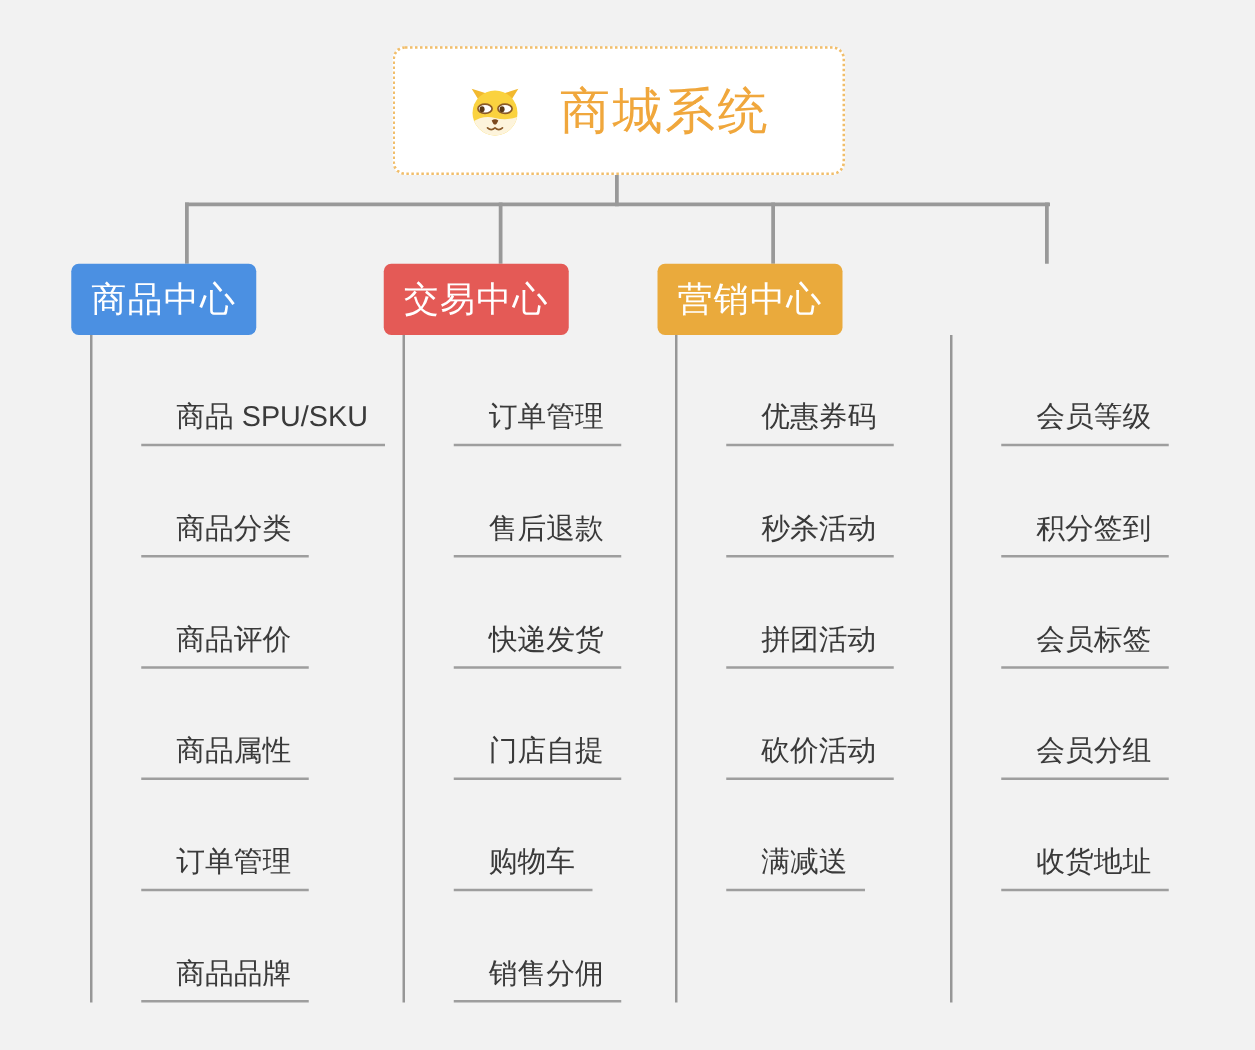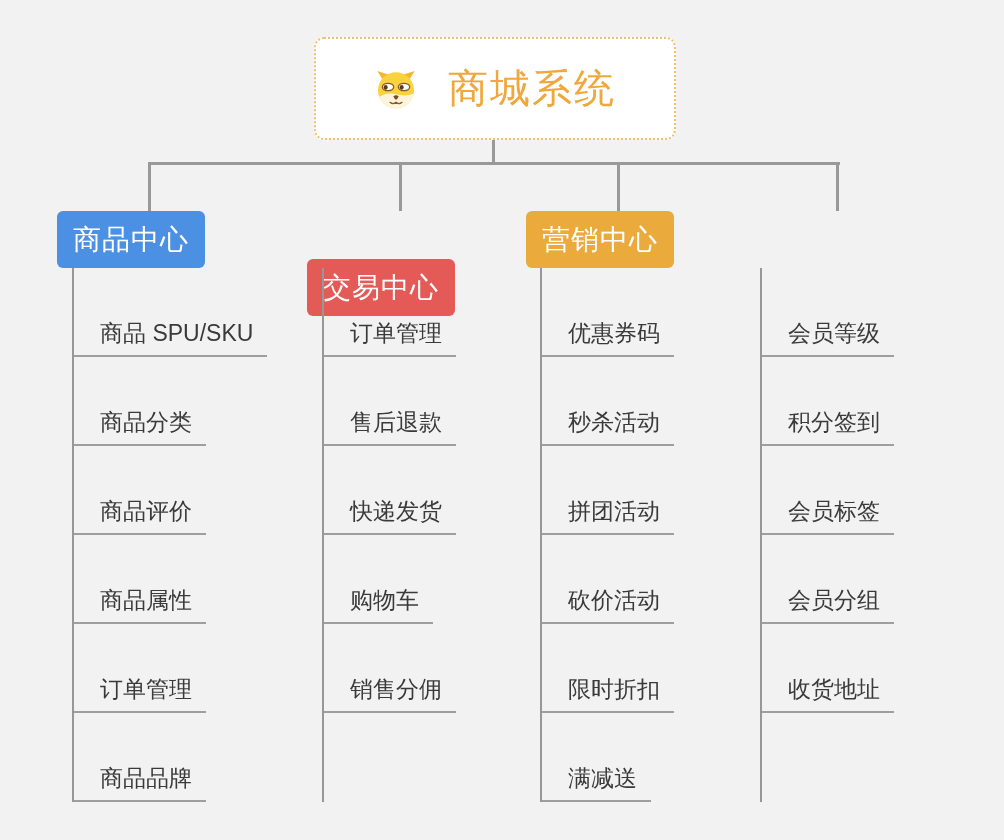--- a/index.html
+++ b/index.html
@@ -63,20 +63,21 @@
     display: flex;
     align-items: flex-end;
   }
   .child-label {
     display: inline-block;
     white-space: nowrap;
     font-size: 23px;
     color: #3A3A3A;
     padding: 0 14px 6px 28px;
     border-bottom: 2px solid #9E9E9E;
+    margin-left: 41px;
   }
 </style>
 </head>
 <body>
 
 <div class="canvas">
 
   <div class="root-node">
     <svg width="44" height="40" viewBox="0 0 66 60" aria-hidden="true">
       <defs>
@@ -99,21 +100,21 @@
   </div>
 
   <div class="conn v" style="left:492px; top:140px; height:25px;"></div>
   <div class="conn h" style="left:148px; top:162px; width:692px;"></div>
   <div class="conn v" style="left:148px; top:162px; height:49px;"></div>
   <div class="conn v" style="left:399px; top:162px; height:49px;"></div>
   <div class="conn v" style="left:617px; top:162px; height:49px;"></div>
   <div class="conn v" style="left:836px; top:162px; height:49px;"></div>
 
   <div class="branch" style="left: 57px; background-color: rgb(75, 144, 226);">商品中心</div>
-  <div class="branch" style="left: 307px; background-color: rgb(228, 90, 86); margin-top: 48px;">交易中心</div>
+  <div class="branch" style="left: 307px; background-color: rgb(228, 90, 86);">交易中心</div>
   <div class="branch" style="left: 526px; background-color: rgb(234, 170, 60);">营销中心</div>
 
   <div class="col" style="left:72px;">
     <div class="col-line"></div>
     <div class="child-row">
         <span class="child-label">商品 SPU/SKU</span>
       </div>
     <div class="child-row">
         <span class="child-label">商品分类</span>
       </div>
@@ -136,43 +137,43 @@
     <div class="child-row">
         <span class="child-label">订单管理</span>
       </div>
     <div class="child-row">
         <span class="child-label">售后退款</span>
       </div>
     <div class="child-row">
         <span class="child-label">快递发货</span>
       </div>
     <div class="child-row">
+        <span class="child-label">门店自提</span>
+      </div>
+    <div class="child-row">
         <span class="child-label">购物车</span>
       </div>
     <div class="child-row">
         <span class="child-label">销售分佣</span>
       </div>
   </div>
 
   <div class="col" style="left:540px;">
     <div class="col-line"></div>
     <div class="child-row">
         <span class="child-label">优惠券码</span>
       </div>
     <div class="child-row">
         <span class="child-label">秒杀活动</span>
       </div>
     <div class="child-row">
         <span class="child-label">拼团活动</span>
       </div>
     <div class="child-row">
         <span class="child-label">砍价活动</span>
-      </div>
-    <div class="child-row">
-        <span class="child-label">限时折扣</span>
       </div>
     <div class="child-row">
         <span class="child-label">满减送</span>
       </div>
   </div>
 
   <div class="col" style="left:760px;">
     <div class="col-line"></div>
     <div class="child-row">
         <span class="child-label">会员等级</span>

